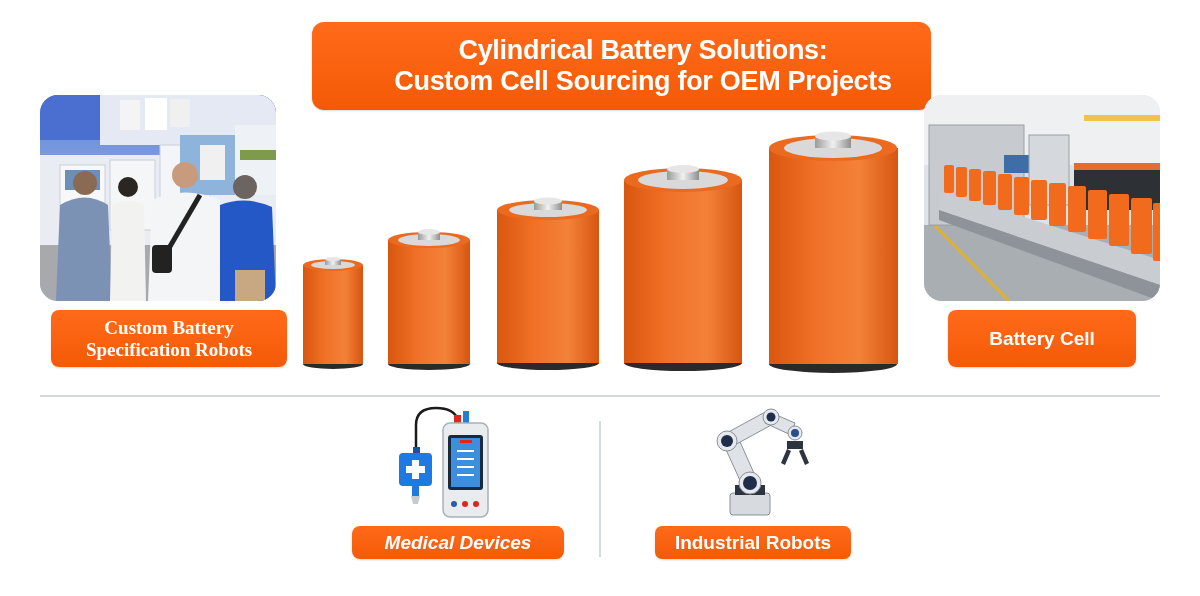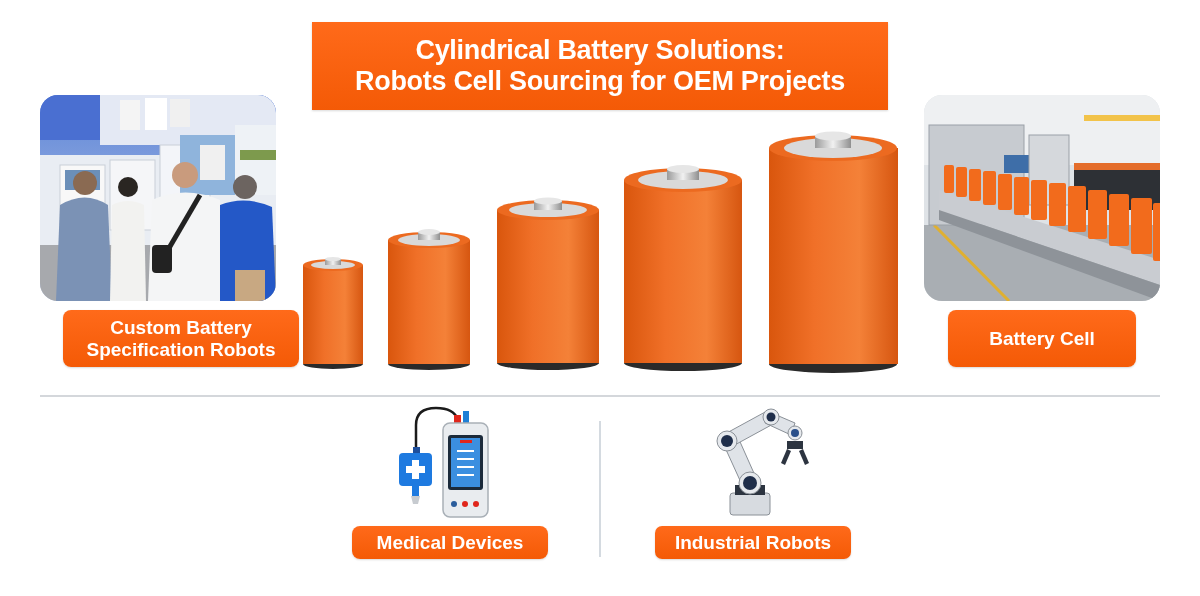--- a/index.html
+++ b/index.html
@@ -4,34 +4,34 @@
 <style>
   html, body { margin:0; padding:0; background:#ffffff; }
   body { width:1200px; height:596px; position:relative; overflow:hidden; font-family:"Liberation Sans", sans-serif; }
   .abs { position:absolute; }
   .pill {
     position:absolute; background:linear-gradient(180deg,#ff6a1a 0%,#f45a06 100%);
     color:#fff; font-weight:bold; text-align:center; border-radius:10px;
     box-shadow:0 1px 2px rgba(0,0,0,0.15); display:flex; align-items:center; justify-content:center;
     line-height:1.15;
   }
-  .title-pill { left:312px; top:22px; width:576px; height:88px; border-radius:0; font-size:27px; letter-spacing:-0.3px; flex-direction:column; }
+  .title-pill { left:312px; top:22px; width:576px; height:88px; border-radius:12px; font-size:27px; letter-spacing:-0.3px; flex-direction:column;padding-left:43px; }
   .title-pill div { white-space:nowrap; }
   .label-pill { font-size:19px; flex-direction:column; border-radius:8px; }
   .photo { position:absolute; border-radius:18px; overflow:hidden; }
   .battery { position:absolute; }
   .hline { position:absolute; left:40px; top:395px; width:1120px; height:2px; background:#d4d7db; }
   .vline { position:absolute; left:599px; top:421px; width:2px; height:136px; background:#d4dae0; }
 </style>
 </head>
 <body>
 
 <div class="pill title-pill">
   <div>Cylindrical Battery Solutions:</div>
-  <div>Robots Cell Sourcing for OEM Projects</div>
+  <div>Custom Cell Sourcing for OEM Projects</div>
 </div>
 
 <div class="photo" style="left:40px; top:95px; width:236px; height:206px;">
   <svg width="236" height="206" viewBox="0 0 236 206">
     <defs>
       <linearGradient id="wall" x1="0" y1="0" x2="0" y2="1">
         <stop offset="0" stop-color="#5f86d8"></stop>
           <stop offset="1" stop-color="#b9c8e6"></stop>
       </linearGradient>
     </defs>
@@ -58,21 +58,21 @@
     <path d="M72 110 Q88 102 104 110 L106 206 L70 206 Z" fill="#f2f2f0"></path>
     <circle cx="145" cy="80" r="13" fill="#c99b7d"></circle>
     <path d="M112 105 Q145 90 180 105 L184 206 L108 206 Z" fill="#f4f5f6"></path>
     <path d="M160 100 L125 160" stroke="#222" stroke-width="5"></path>
     <rect x="112" y="150" width="20" height="28" rx="4" fill="#222"></rect>
     <circle cx="205" cy="92" r="12" fill="#6c6460"></circle>
     <path d="M180 110 Q205 100 232 112 L236 206 L180 206 Z" fill="#2458c7"></path>
     <rect x="195" y="175" width="30" height="31" fill="#c8a882"></rect>
   </svg>
 </div>
-<div class="pill label-pill" style="left:63px; top:310px; width:236px; height:57px;">
+<div class="pill label-pill" style="left:51px; top:310px; width:236px; height:57px;font-family:Liberation Serif, serif;">
   <div>Custom Battery</div>
   <div>Specification Robots</div>
 </div>
 
 <div class="photo" style="left:924px; top:95px; width:236px; height:206px;">
   <svg width="236" height="206" viewBox="0 0 236 206">
     <rect width="236" height="206" fill="#dfe3e7"></rect>
     <rect x="0" y="0" width="236" height="70" fill="#eef0f2"></rect>
     <rect x="160" y="20" width="76" height="6" fill="#f2c34a"></rect>
     <rect x="0" y="130" width="236" height="76" fill="#a9aeb3"></rect>
@@ -187,21 +187,21 @@
   <circle cx="58" cy="99" r="3" fill="#2b5d9c"></circle>
     <circle cx="69" cy="99" r="3" fill="#e0261c"></circle>
     <circle cx="80" cy="99" r="3" fill="#e0261c"></circle>
   <rect x="17" y="42" width="7" height="8" fill="#1e4f9c"></rect>
   <rect x="3" y="48" width="33" height="33" rx="4" fill="#1e7ae0"></rect>
   <rect x="16" y="55" width="7" height="19" fill="#ffffff"></rect>
     <rect x="10" y="61" width="19" height="7" fill="#ffffff"></rect>
   <rect x="16" y="81" width="7" height="10" fill="#1e7ae0"></rect>
   <path d="M15 91 L24 91 L22 99 L17 99 Z" fill="#c7cbd0"></path>
 </svg>
-<div class="pill label-pill" style="left:352px; top:526px; width:196px; height:33px; border-radius:8px;">
+<div class="pill label-pill" style="left:352px; top:526px; width:212px; height:33px; border-radius:8px;font-style:italic;">
   <div>Medical Devices</div>
 </div>
 
 <svg class="abs" style="left:705px; top:405px;" width="105" height="115" viewBox="0 0 105 115">
   <rect x="25" y="88" width="40" height="22" rx="3" fill="#d7dbe0" stroke="#8a9097"></rect>
   <rect x="30" y="80" width="30" height="10" fill="#2c3440"></rect>
   <path d="M18 38 L32 30 L52 75 L38 82 Z" fill="#dfe3e8" stroke="#8a9097"></path>
   <path d="M18 30 L62 6 L70 18 L26 42 Z" fill="#dfe3e8" stroke="#8a9097"></path>
   <path d="M62 6 L90 18 L86 30 L60 18 Z" fill="#dfe3e8" stroke="#8a9097"></path>
   <circle cx="22" cy="36" r="10" fill="#e6e9ed" stroke="#8a9097"></circle>

